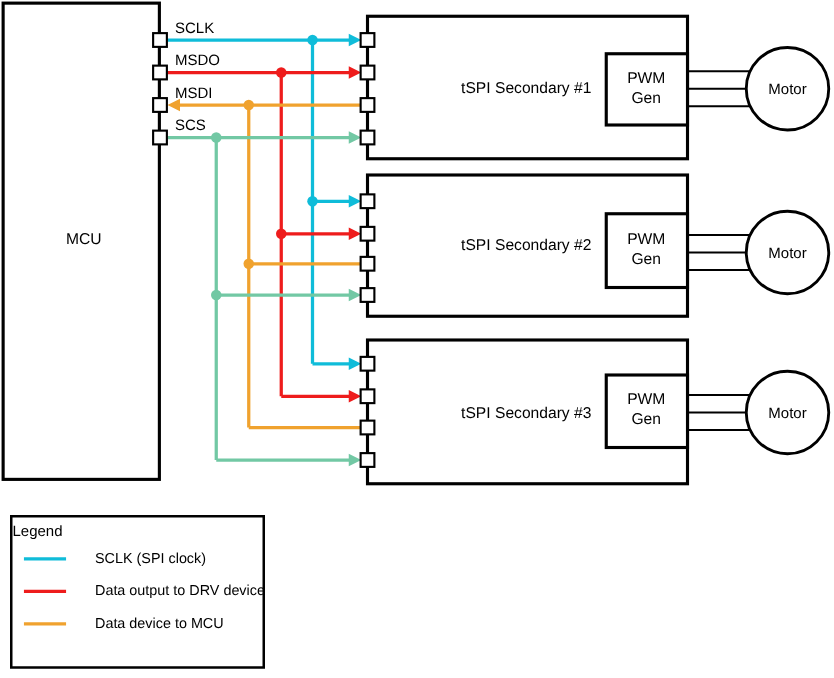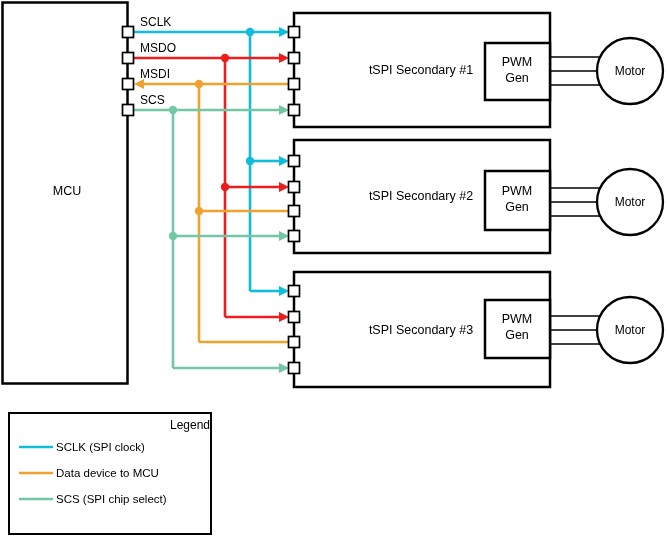--- a/index.html
+++ b/index.html
@@ -2,22 +2,22 @@
 <html><head>
 <meta charset="utf-8">
 <style>
   html,body{margin:0;padding:0;background:#ffffff;}
   body{width:667px;height:542px;position:relative;overflow:hidden;
        font-family:"Liberation Sans",sans-serif;color:#000;}
   .stage{position:absolute;left:0;top:0;width:667px;height:542px;}
   svg text{font-family:"Liberation Sans",sans-serif;fill:#000;}
   .legend{position:absolute;left:8px;top:412px;width:200px;height:119px;
           border:2.5px solid #000;background:#fff;box-sizing:content-box;}
-  .legend-title{text-align:right;font-size:12px;padding-top:4px;height:16px;}
-  .legend-row{display:flex;align-items:center;height:26px;padding-left:9px;gap:3px;}
+  .legend-title{text-align:left;font-size:12px;padding-top:4px;height:16px;}
+  .legend-row{display:flex;align-items:center;height:26px;padding-left:9px;gap:23px;}
   .legend-label{font-size:11.5px;white-space:nowrap;}
   .swatch{flex:0 0 auto;display:block;}
 </style>
 </head>
 <body>
 
 <div class="stage">
 <svg width="667" height="542" viewBox="0 0 667 542">
 
   <rect x="2.5" y="2.5" width="125" height="381" fill="#fff" stroke="#000" stroke-width="2.5"></rect>
@@ -134,25 +134,25 @@
 
 <div class="legend">
   <div class="legend-title">Legend</div>
   <div class="legend-row">
     <svg class="swatch" width="34" height="6" color="#0fbcd9">
       <line x1="0" y1="3" x2="34" y2="3" stroke="currentColor" stroke-width="2.6"></line>
     </svg>
     <span class="legend-label">SCLK (SPI clock)</span>
   </div>
   <div class="legend-row">
+    <svg class="swatch" width="34" height="6" color="#ee1c1c">
+      <line x1="0" y1="3" x2="34" y2="3" stroke="currentColor" stroke-width="2.6"></line>
+    </svg>
+    <span class="legend-label">Data output to DRV device</span>
+  </div>
+  <div class="legend-row">
     <svg class="swatch" width="34" height="6" color="#f0a22e">
       <line x1="0" y1="3" x2="34" y2="3" stroke="currentColor" stroke-width="2.6"></line>
     </svg>
     <span class="legend-label">Data device to MCU</span>
   </div>
-  <div class="legend-row">
-    <svg class="swatch" width="34" height="6" color="#72c8a4">
-      <line x1="0" y1="3" x2="34" y2="3" stroke="currentColor" stroke-width="2.6"></line>
-    </svg>
-    <span class="legend-label">SCS (SPI chip select)</span>
-  </div>
 </div>
 </div>
 
 </body></html>

